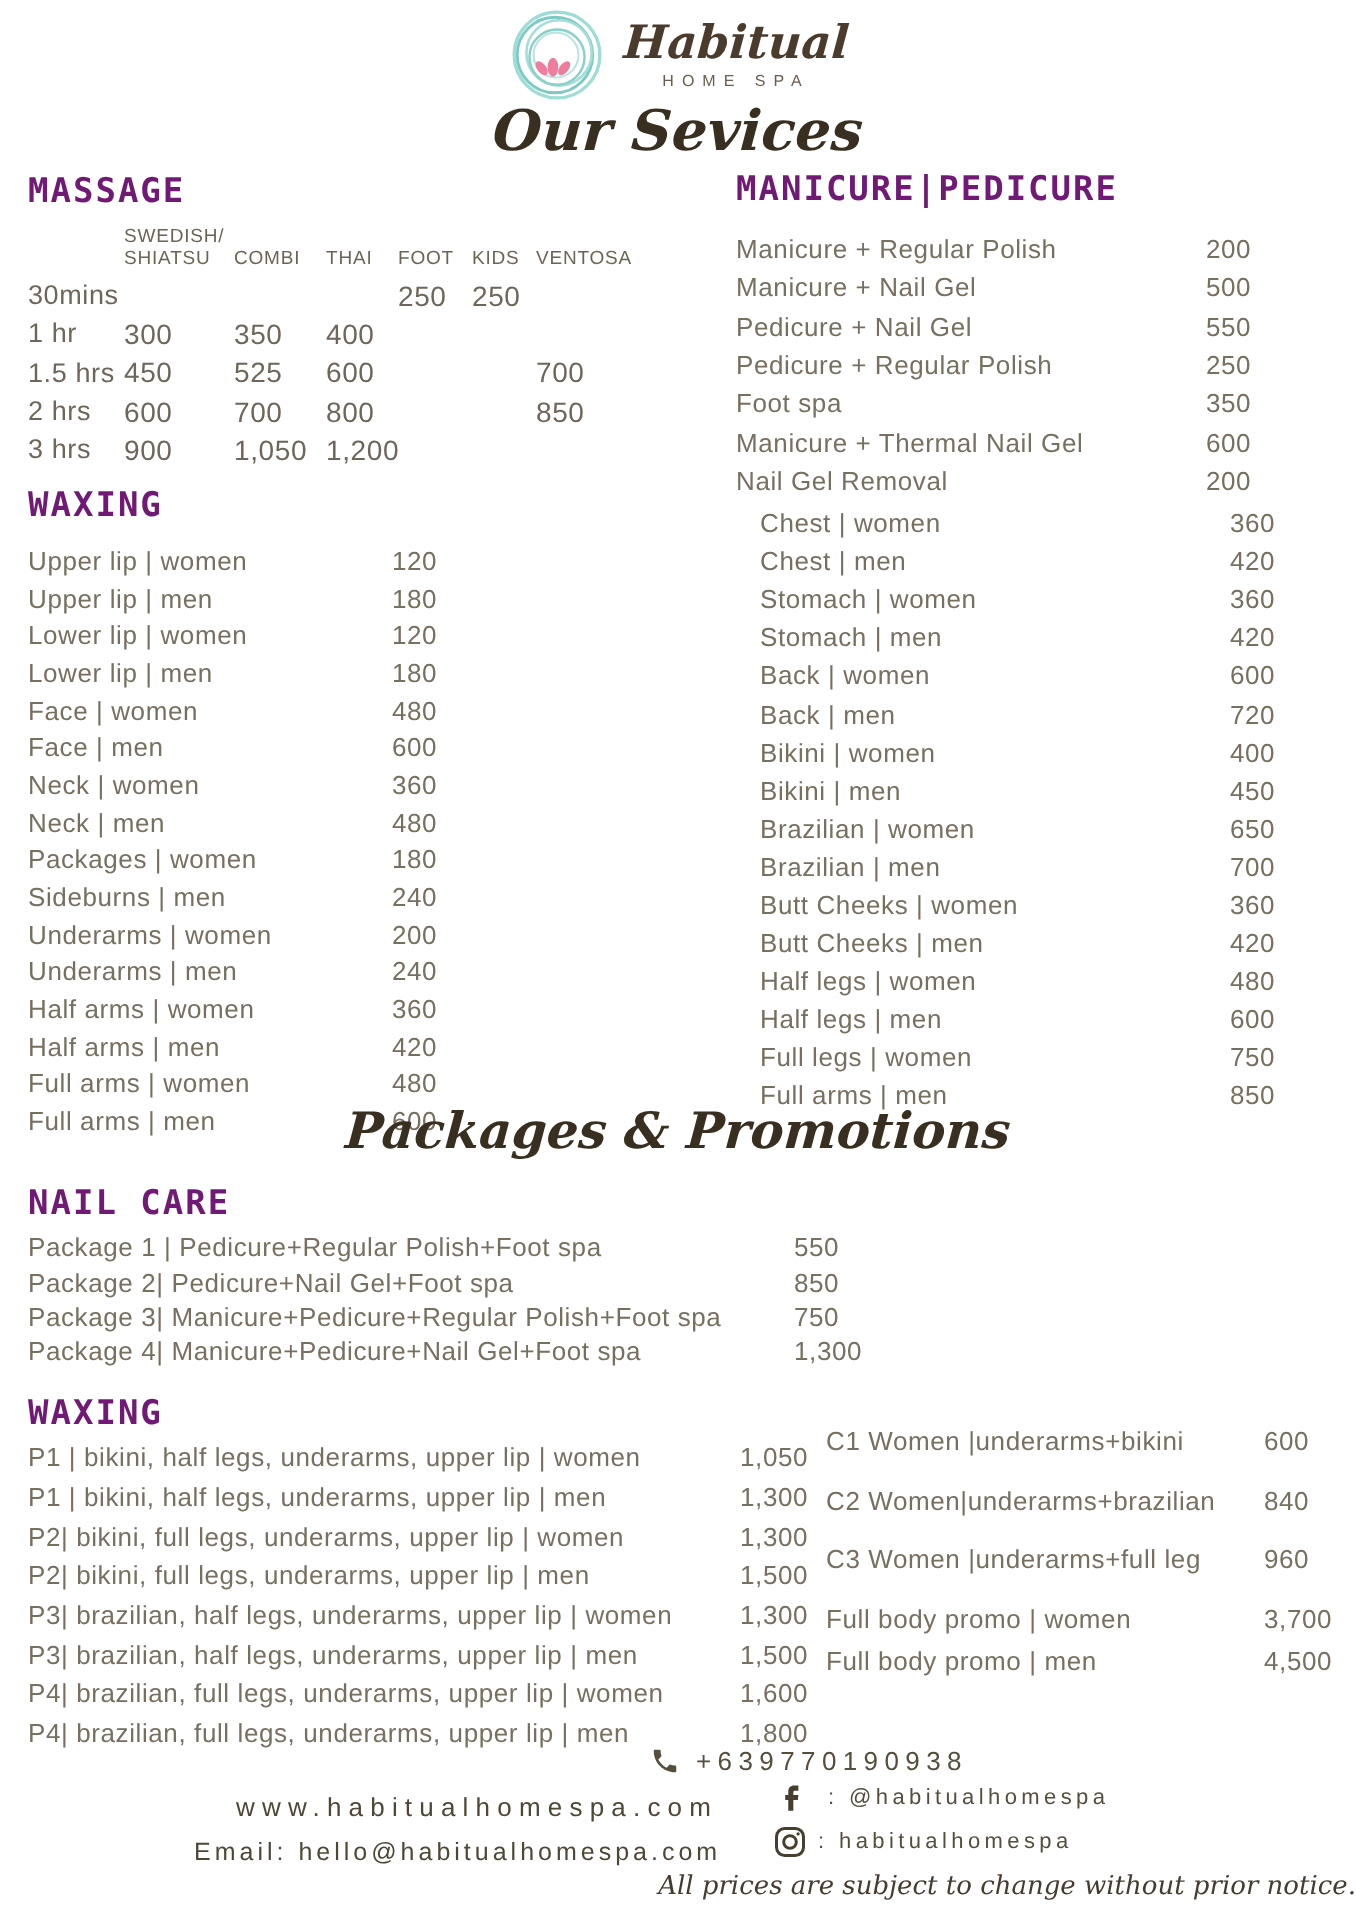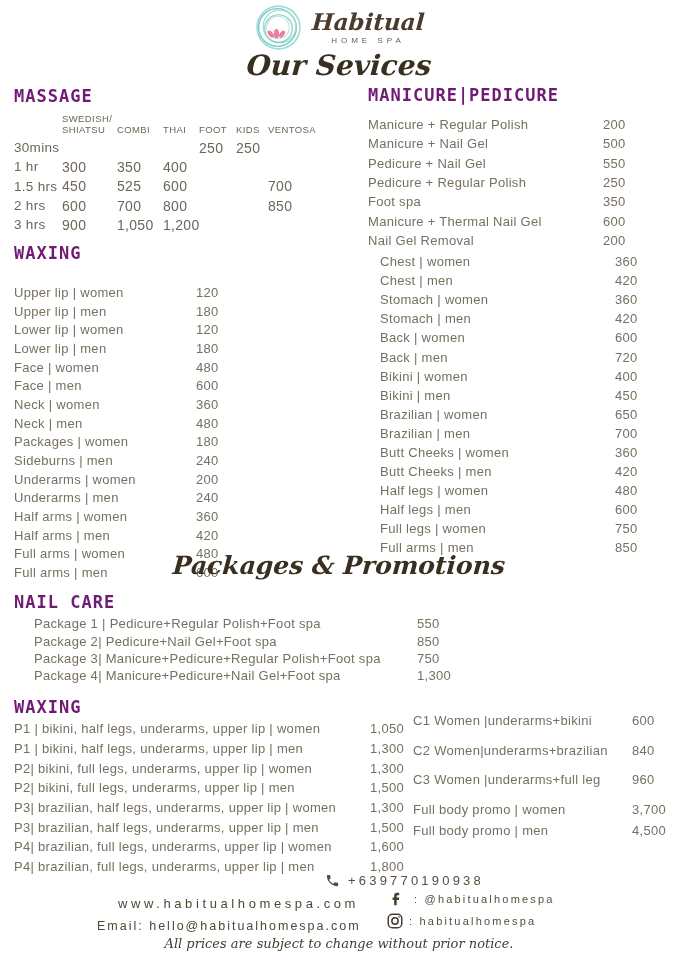--- a/index.html
+++ b/index.html
@@ -25,45 +25,45 @@
   .mt-header { display:grid; grid-template-columns:48px 55px 46px 36px 37px 32px 62px; align-items:end; margin-top:8px; font-size:9.5px; line-height:10.5px; letter-spacing:0.4px; color:#6d6554; }
   .mt-hcell { white-space:pre-line; }
   .mt-row { display:grid; grid-template-columns:48px 55px 46px 36px 37px 32px 62px; height:19.3px; align-items:center; font-size:14px; letter-spacing:0.3px; color:#6e665a; }
   .mt-rows { margin-top:3px; }
   .mt-cell.lbl { font-size:13.5px; }
   
   .plist .row { display:grid; align-items:center; }
   .plist .lbl, .plist .prc { font-size:13px; letter-spacing:0.3px; color:#776f60; white-space:nowrap; }
   .waxing-left { position:absolute; left:14px; top:243px; width:260px; }
   .waxing-left .row { grid-template-columns:182px 1fr; height:18.7px; }
-  .waxing-left .plist { margin-top:20px; }
+  .waxing-left .plist { margin-top:8px; }
   .col-right { position:absolute; left:368px; top:85px; width:300px; }
   .col-right .plist { margin-top:10px; }
   .col-right .row { grid-template-columns:235px 1fr; height:19.3px; }
   .body-waxing { position:absolute; left:380px; top:252px; width:300px; }
   .body-waxing .row { grid-template-columns:235px 1fr; height:19.1px; }
   .nail-care { position:absolute; left:14px; top:592px; width:460px; }
   .nail-care .plist { margin-top:3px; }
-  .nail-care .row { grid-template-columns:383px 1fr; height:17.4px;margin-left:20px; }
+  .nail-care .row { grid-template-columns:383px 1fr; height:17.4px; }
   .wax-packages { position:absolute; left:14px; top:697px; width:410px; }
   .wax-packages .plist { margin-top:2px; }
   .wax-packages .row { grid-template-columns:356px 1fr; height:19.7px; }
   .combos { position:absolute; left:413px; top:706px; width:256px; }
   .combos .row { grid-template-columns:219px 1fr; height:29.5px; }
   .promos { position:absolute; left:413px; top:799px; width:256px; }
   .promos .row { grid-template-columns:219px 1fr; height:20.8px; }
   
   .footer-phone { position:absolute; left:325px; top:873px; display:flex; align-items:center; gap:8px; }
   .footer-phone .txt { font-size:13px; letter-spacing:3.2px; color:#564e3d; }
   .footer-web { position:absolute; left:118px; top:896px; font-size:13px; letter-spacing:3.6px; color:#4f4736; }
   .footer-email { position:absolute; left:97px; top:919px; font-size:12.5px; letter-spacing:2px; color:#4f4736; }
   .footer-fb { position:absolute; left:388px; top:891px; display:flex; align-items:center; gap:10px; }
   .footer-ig { position:absolute; left:386px; top:912px; display:flex; align-items:center; gap:5px; }
   .social-txt { font-size:11px; letter-spacing:2.2px; color:#564e3d; }
-  .disclaimer { position:absolute; left:0; right:0; top:936px; text-align:center; font-family:"DejaVu Serif", serif; font-style:italic; font-size:13px; color:#453c2f; }
+  .disclaimer { position:absolute; left:0; right:0; top:936px; text-align:right; font-family:"DejaVu Serif", serif; font-style:italic; font-size:13px; color:#453c2f; }
   .icon { display:inline-flex; }
 </style>
 </head>
 <body>
 
 <div class="page">
 
   <div class="logo">
     <svg class="logo-mark" viewBox="0 0 48 48">
       <g fill="none">

